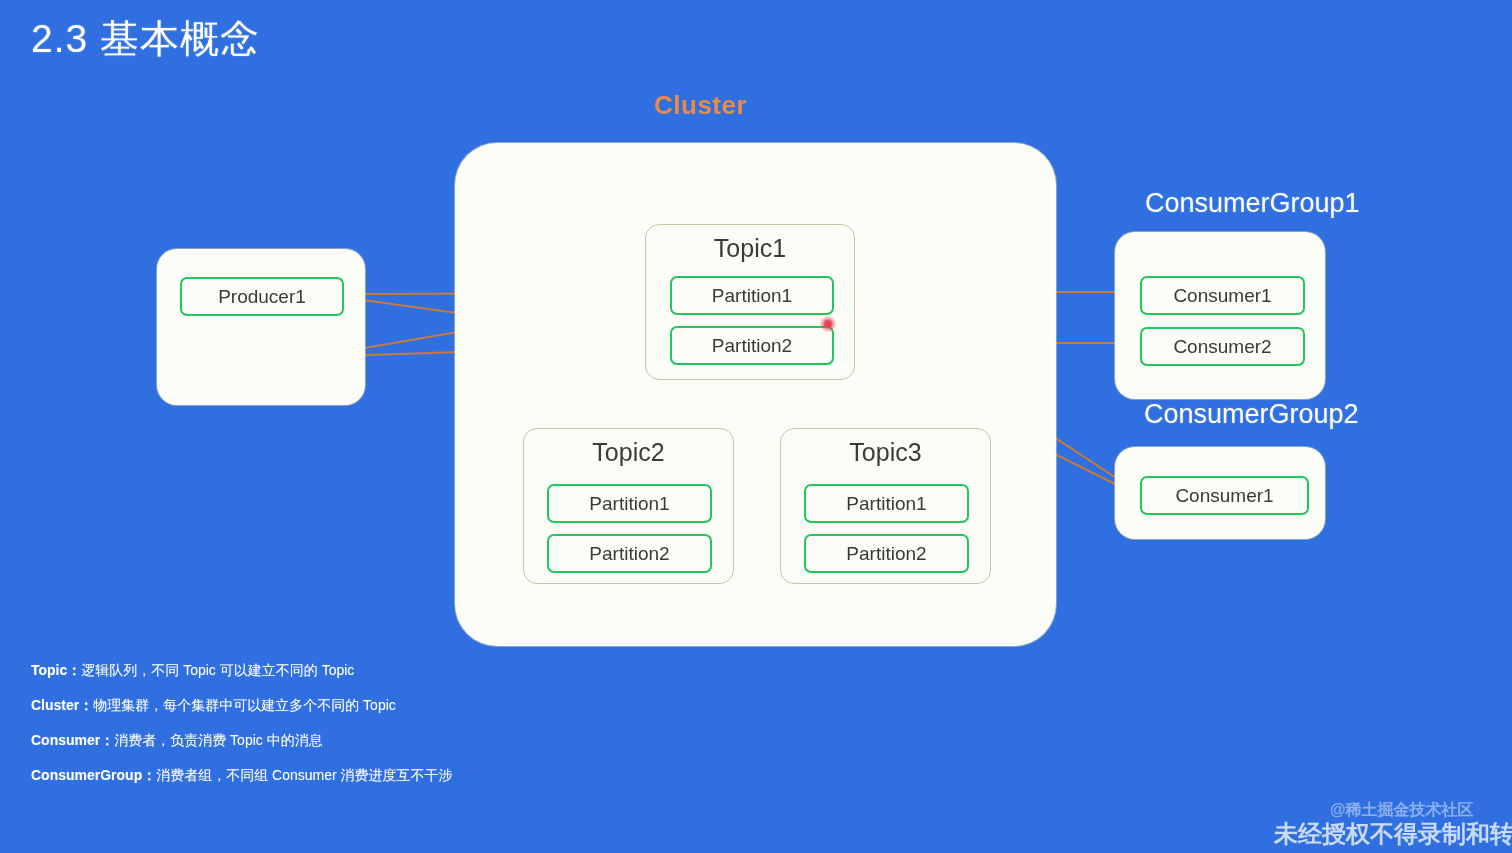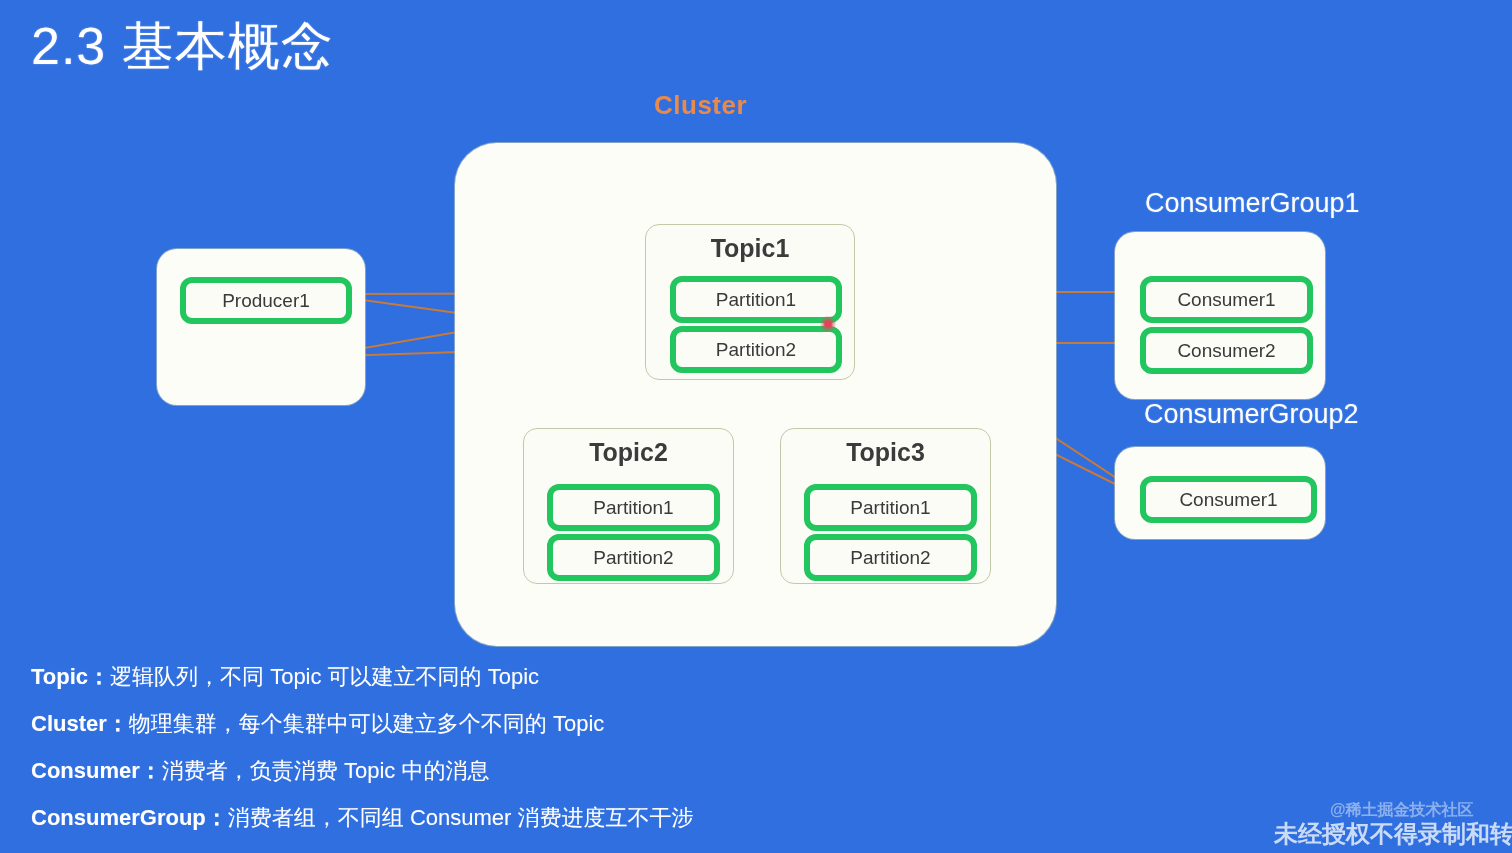--- a/index.html
+++ b/index.html
@@ -7,21 +7,21 @@
     width:1512px;height:853px;
     background:#2f6fe0;
     font-family:"Liberation Sans","DejaVu Sans",sans-serif;
     overflow:hidden;position:relative;
   }
   #stage{position:absolute;left:0;top:0;width:1512px;height:853px;}
 
   
   .title{
     position:absolute;left:31px;top:12px;
-    font-size:52px;font-weight:400;color:#ffffff;
+    font-size:39px;font-weight:400;color:#ffffff;
     letter-spacing:1px;white-space:nowrap;
     text-shadow:0 0 2px rgba(255,255,255,.35);
   }
 
   
   .cluster-label{
     position:absolute;left:654px;top:90px;
     font-size:26px;font-weight:700;color:#e98a4b;
     letter-spacing:.5px;white-space:nowrap;
   }
@@ -55,29 +55,29 @@
     position:absolute;
     background:#fbfcf6;
     border:1px solid #c3c9a8;
     border-radius:14px;
   }
   #topic1{left:645px;top:224px;width:208px;height:154px;}
   #topic2{left:523px;top:428px;width:209px;height:154px;}
   #topic3{left:780px;top:428px;width:209px;height:154px;}
   .topic-title{
     position:absolute;left:0;right:0;top:9px;
-    text-align:center;font-size:25px;color:#3b3b3b;font-weight:700;
+    text-align:center;font-size:25px;color:#3b3b3b;font-weight:400;
   }
 
   
   .ibox{
     position:absolute;
     background:#fbfcf6;
-    border:6px solid #22c55e;
-    border-radius:12px;
+    border:2px solid #22c55e;
+    border-radius:7px;
     display:flex;align-items:center;justify-content:center;
     font-size:19px;color:#3a3a3a;
   }
   
   #producer1{left:180px;top:277px;width:160px;height:35px;}
   #producer2{left:180px;top:338px;width:160px;height:35px;}
   
   #t1p1{left:670px;top:276px;width:160px;height:35px;}
   #t1p2{left:670px;top:326px;width:160px;height:35px;}
   
@@ -99,21 +99,21 @@
     position:absolute;left:820px;top:316px;width:16px;height:16px;
     border-radius:50%;
     background:radial-gradient(circle,#e0455a 0%,#e0455a 28%,rgba(224,69,90,.45) 48%,rgba(224,69,90,.12) 72%,rgba(224,69,90,0) 100%);
   }
 
   
   #legend{
     position:absolute;left:31px;top:662px;width:720px;
   }
   .legend-row{
-    font-size:22px;color:#ffffff;margin-bottom:17px;white-space:nowrap;
+    font-size:14px;color:#ffffff;margin-bottom:17px;white-space:nowrap;
     text-shadow:0 0 1px rgba(255,255,255,.3);
   }
   .legend-term{font-weight:700;}
   .legend-desc{font-weight:400;}
 
   
   .wm{
     position:absolute;color:rgba(255,255,255,.45);white-space:nowrap;
     font-weight:700;
   }

